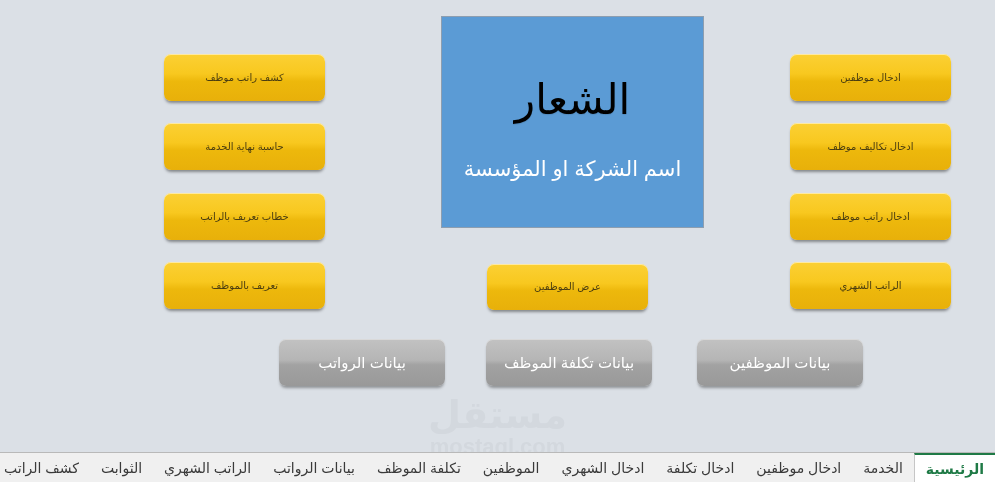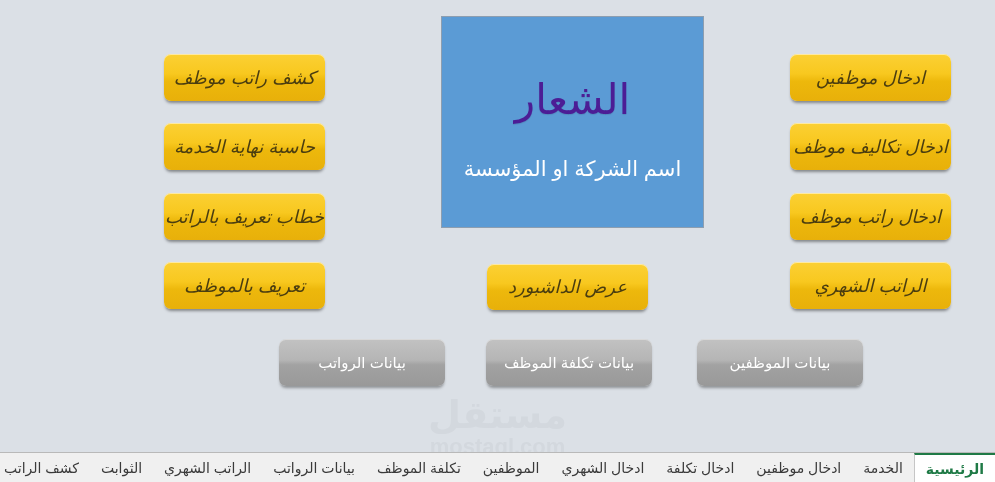--- a/index.html
+++ b/index.html
@@ -63,21 +63,21 @@
     height: 212px;
     background: #5b9bd5;
     border: 1px solid #8d9eb0;
     box-sizing: border-box;
     display: flex;
     flex-direction: column;
     align-items: center;
     justify-content: center;
   }
   .logo-title {
-    color: #4c1d95;
+    color: #000000;
     font-size: 42px;
     line-height: 1.1;
     margin-top: 14px;
     text-shadow: 0 1px 1px rgba(0,0,0,.10);
   }
   .logo-subtitle {
     color: #ffffff;
     font-size: 21px;
     margin-top: 34px;
   }
@@ -93,26 +93,25 @@
     padding: 0;
     font-family: inherit;
     line-height: 1;
     display: flex;
     align-items: center;
     justify-content: center;
   }
   .btn-gold {
     width: 161px;
     height: 47px;
-    font-size: 18px;
+    font-size: 10px;
     color: #4a3d10;
     background: linear-gradient(to bottom, #fbd034 0%, #f8c81f 42%, #edb80c 58%, #e8b00a 100%);
     box-shadow: 0 3px 3px -1px rgba(0,0,0,.40),
                 inset 0 1px 0 rgba(255,255,255,.55);
-    font-style: italic;
   }
   .btn-gray {
     width: 166px;
     height: 47px;
     font-size: 15px;
     color: #ffffff;
     background: linear-gradient(to bottom, #c2c2c2 0%, #b5b5b5 45%, #a2a2a2 55%, #999999 100%);
     box-shadow: 0 3px 3px -1px rgba(0,0,0,.35),
                 inset 0 1px 0 rgba(255,255,255,.40);
   }
@@ -206,21 +205,21 @@
   <button class="btn btn-gold col-left row-1">كشف راتب موظف</button>
   <button class="btn btn-gold col-left row-2">حاسبة نهاية الخدمة</button>
   <button class="btn btn-gold col-left row-3">خطاب تعريف بالراتب</button>
   <button class="btn btn-gold col-left row-4">تعريف بالموظف</button>
 
   <button class="btn btn-gold col-right row-1">ادخال موظفين</button>
   <button class="btn btn-gold col-right row-2">ادخال تكاليف موظف</button>
   <button class="btn btn-gold col-right row-3">ادخال راتب موظف</button>
   <button class="btn btn-gold col-right row-4">الراتب الشهري</button>
 
-  <button class="btn btn-gold btn-dash dash-btn">عرض الداشبورد</button>
+  <button class="btn btn-gold btn-dash dash-btn">عرض الموظفين</button>
 
   <button class="btn btn-gray gray-1">بيانات الموظفين</button>
   <button class="btn btn-gray gray-2">بيانات تكلفة الموظف</button>
   <button class="btn btn-gray gray-3">بيانات الرواتب</button>
 
 </div>
 
 <div id="tabstrip">
     <div class="tab active">
       <span>الرئيسية</span>

